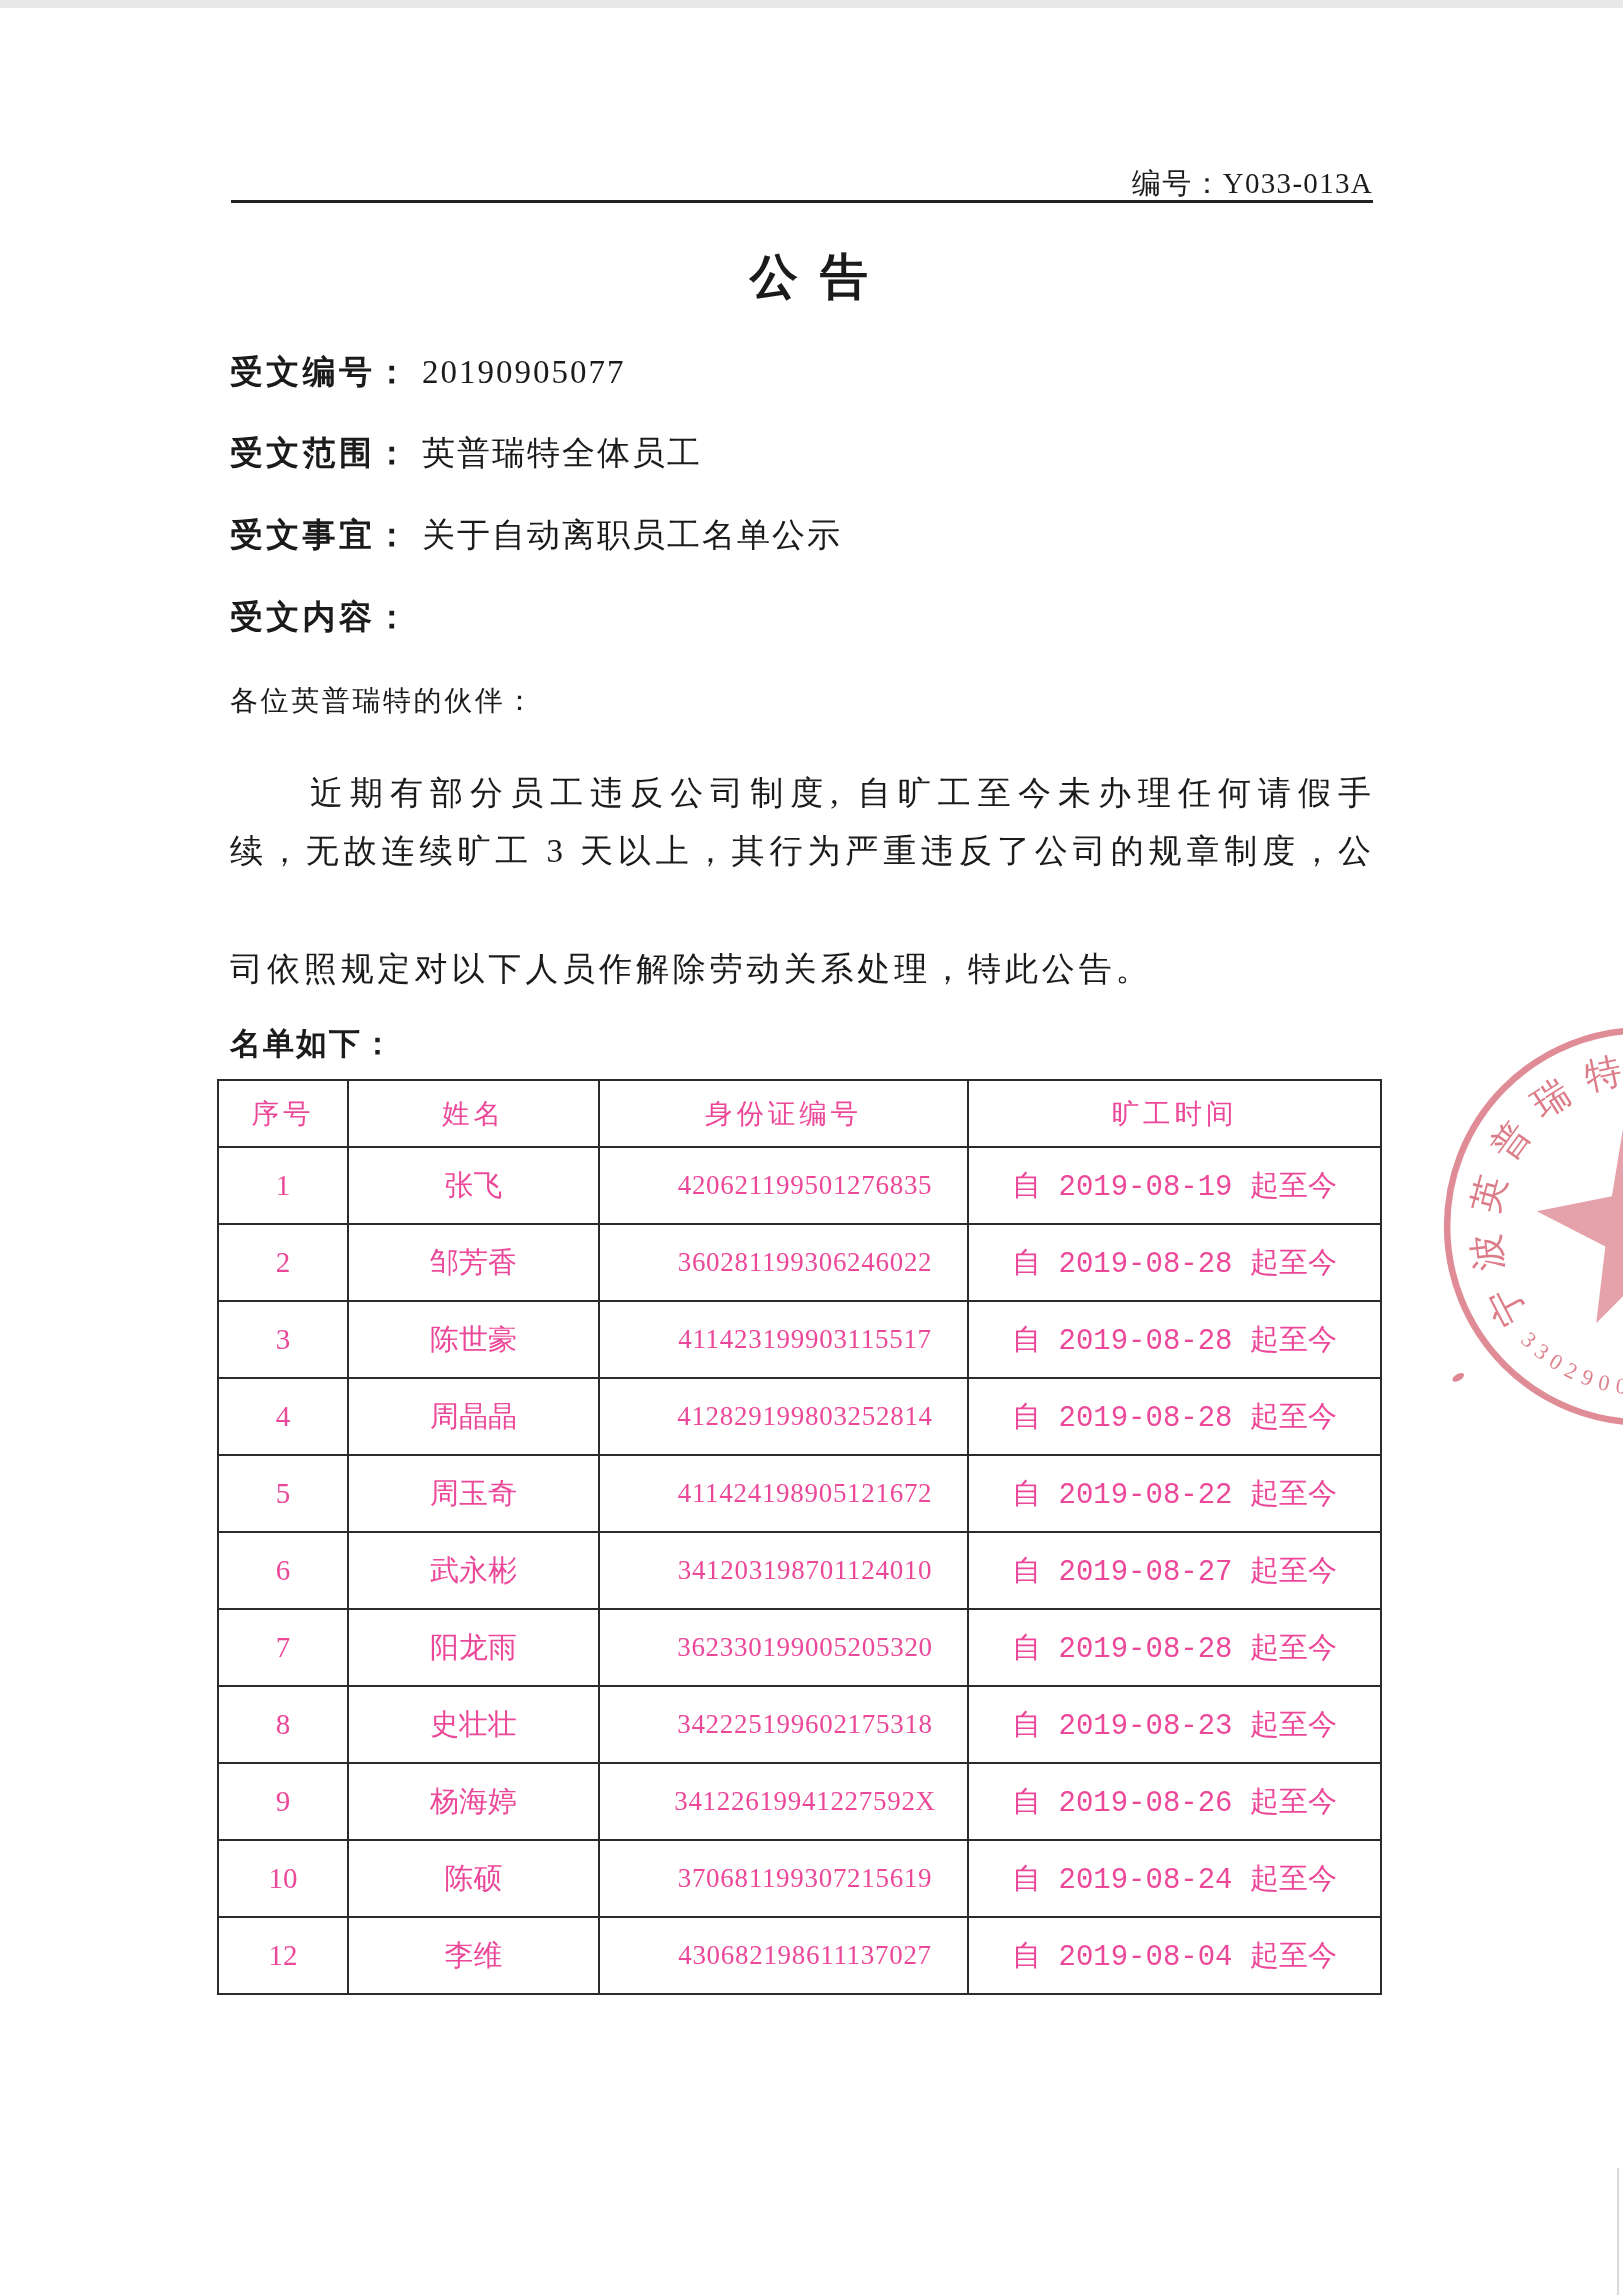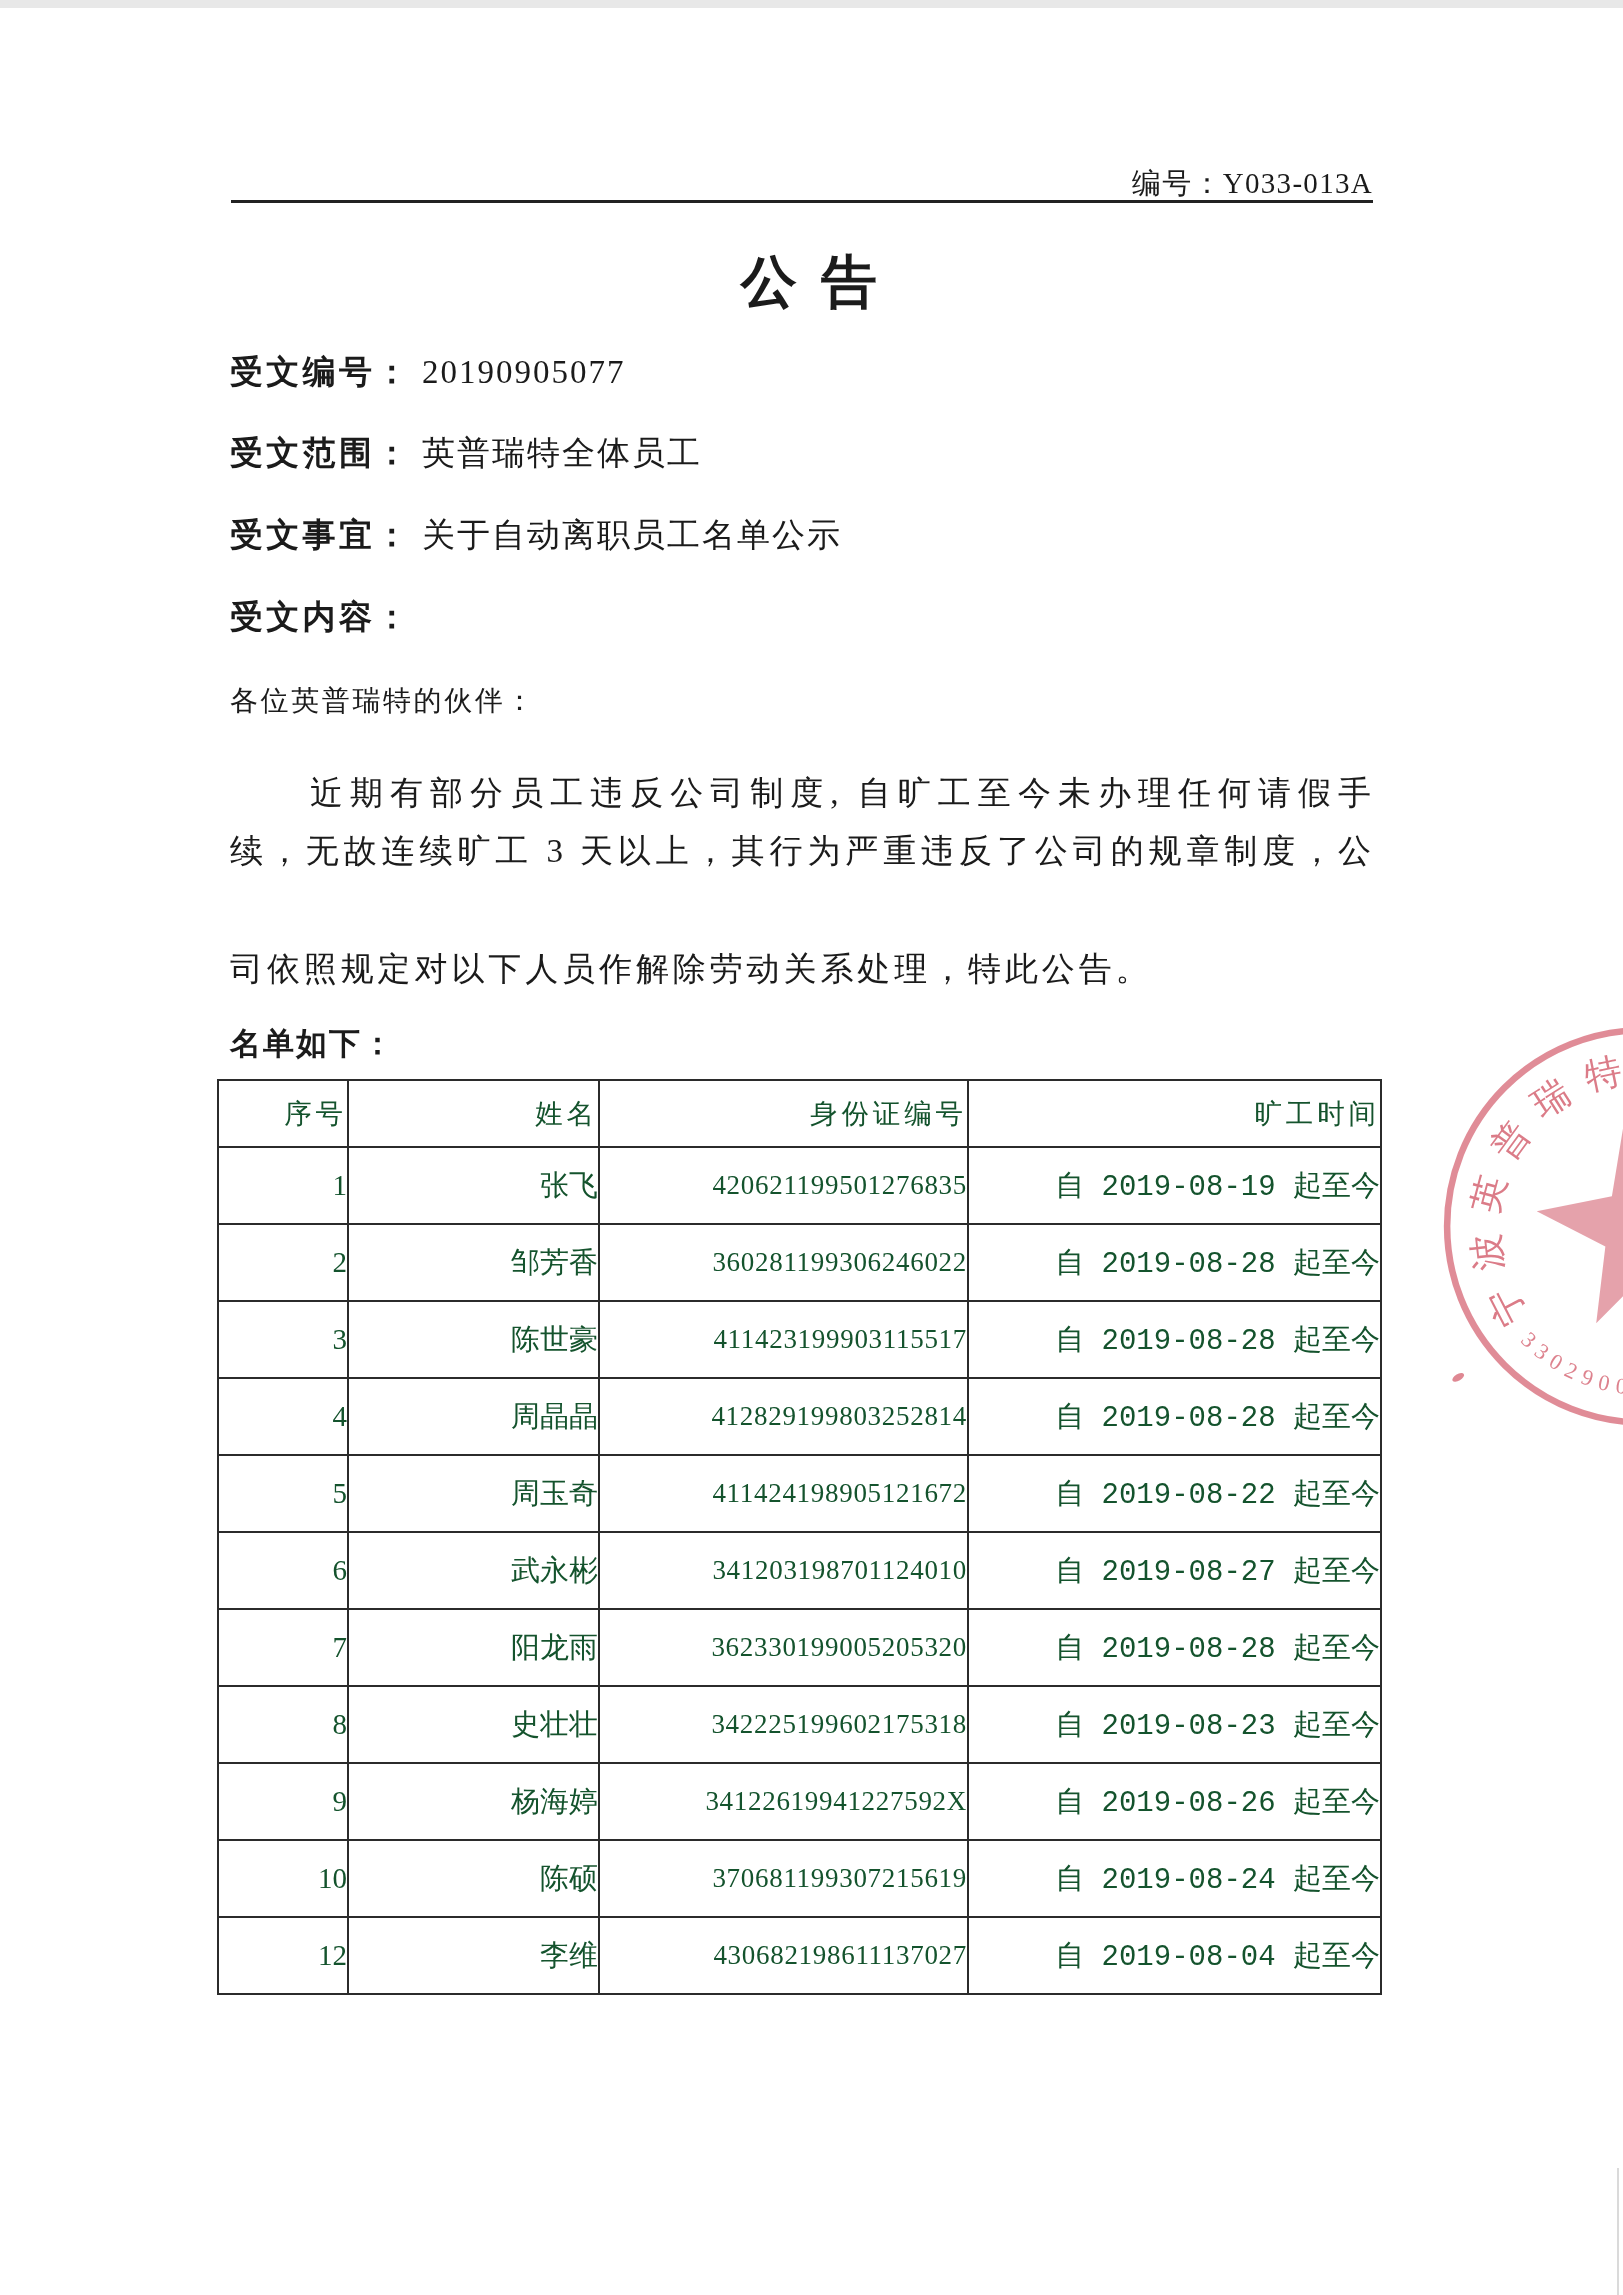--- a/index.html
+++ b/index.html
@@ -12,21 +12,21 @@
     position:absolute;top:156px;left:231px;width:1142px;
     text-align:right;font-size:29px;letter-spacing:1.3px;
     font-family:"Liberation Serif","DejaVu Serif",serif;
   }
   .top-rule{
     position:absolute;top:192px;left:231px;width:1142px;height:2.6px;
     background:#222;
   }
   .doc-title{
     position:absolute;top:237px;left:0;width:1623px;
-    text-align:center;font-size:56px;font-weight:700;letter-spacing:5.2px;
+    text-align:center;font-size:48px;font-weight:700;letter-spacing:5.2px;
     font-family:"Liberation Serif","DejaVu Serif",serif;
   }
   .field-line{
     position:absolute;left:230px;font-size:33px;white-space:nowrap;
   }
   .field-label{
     font-family:"Liberation Sans","DejaVu Sans",sans-serif;
     font-weight:700;letter-spacing:3.3px;
   }
   .field-value{
@@ -47,22 +47,22 @@
     position:absolute;left:230px;top:1015px;font-size:31px;letter-spacing:2px;
     font-family:"Liberation Sans","DejaVu Sans",sans-serif;font-weight:700;
   }
 
   .roster{
     position:absolute;left:217px;top:1071px;width:1163px;
     border-collapse:collapse;table-layout:fixed;
     font-family:"Liberation Serif","DejaVu Serif",serif;
   }
   .roster th,.roster td{
-    border:2px solid #2b2b2b;text-align:right;vertical-align:middle;
-    font-weight:400;color:#14532d;padding:0;
+    border:2px solid #2b2b2b;text-align:center;vertical-align:middle;
+    font-weight:400;color:#ec4899;padding:0;
   }
   .roster th{height:65px;font-size:27.5px;letter-spacing:3.9px;}
   .roster td{height:75px;font-size:29px;}
   .roster td.col2{font-size:27px;letter-spacing:0.7px;padding-left:43px;}
   .roster td.col3{font-size:29px;font-family:Liberation Mono, monospace;}
   .c0{width:130px;} .c1{width:251px;} .c2{width:369px;} .c3{width:413px;}
 
   .stamp-svg{position:absolute;left:1401px;top:962px;width:223px;height:497px;overflow:hidden;}
   .stamp-text{font-family:"Liberation Serif","DejaVu Serif",serif;}
 

